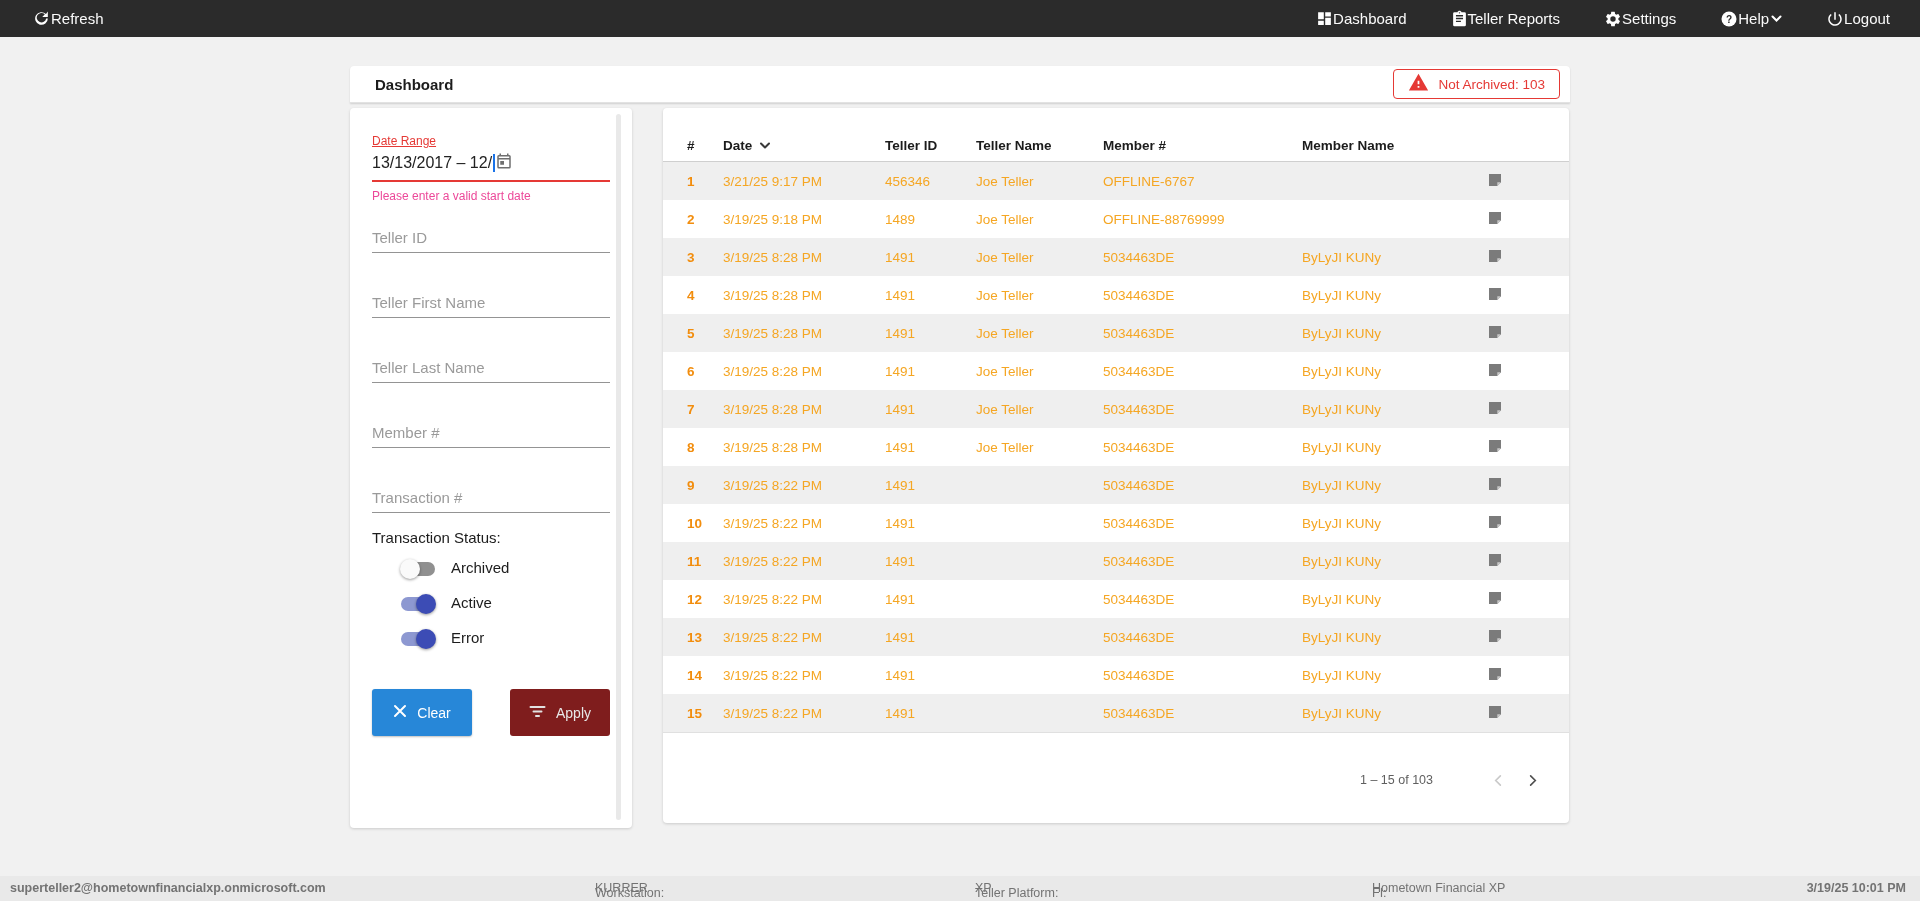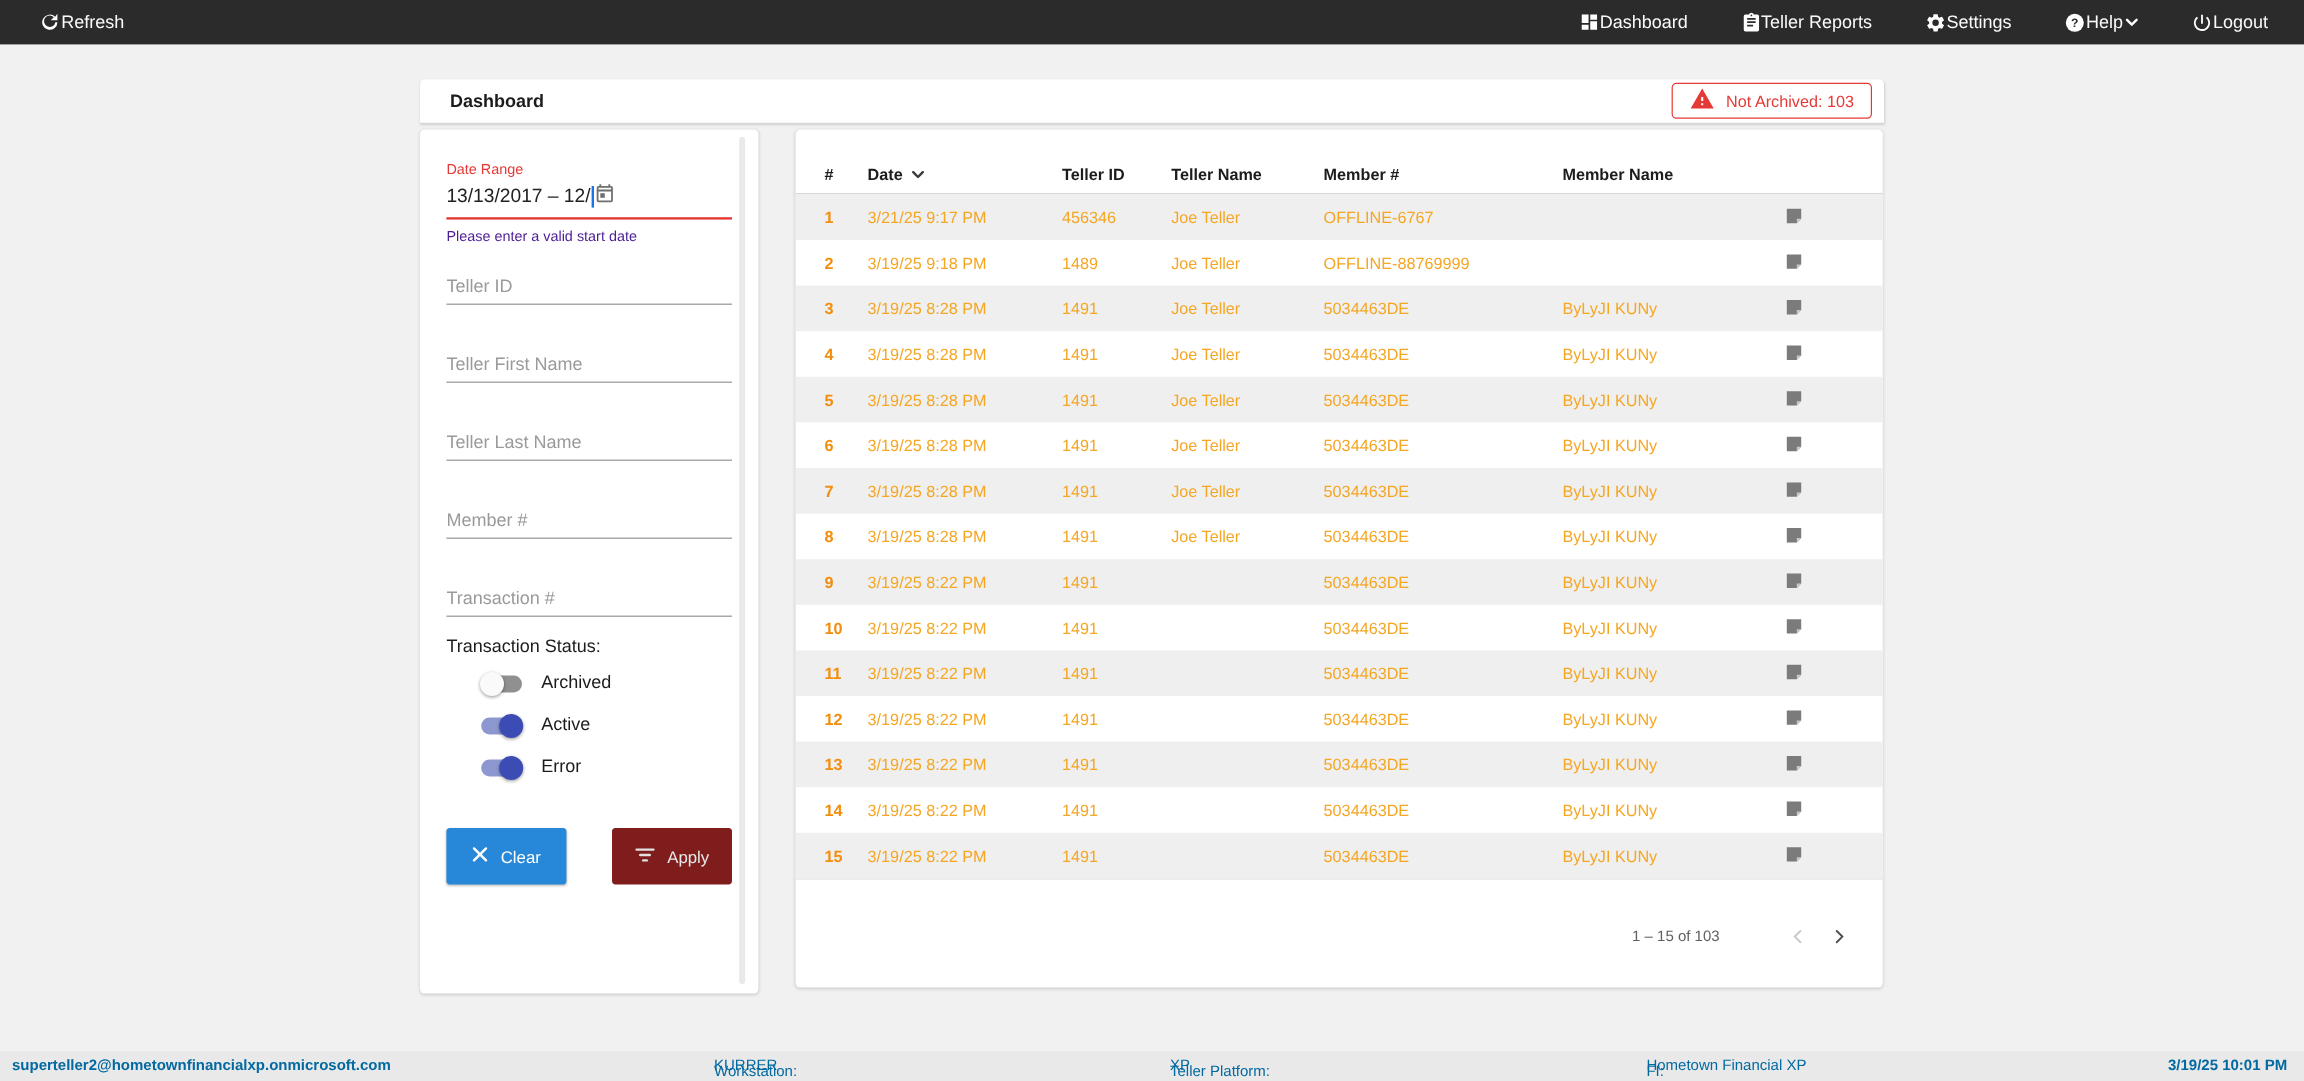--- a/index.html
+++ b/index.html
@@ -21,26 +21,26 @@
                  border-radius:4px 4px 0 0; box-shadow:0 1px 2px rgba(0,0,0,.14); border-bottom:1px solid #e2e2e2;
                  display:flex; align-items:center; justify-content:space-between; padding:0 10px 0 25px; }
   .page-title { font-size:15px; font-weight:bold; color:#1c1c1c; }
   .alert-badge { display:flex; align-items:center; gap:9px; border:1px solid #e53935; border-radius:4px;
                  height:30px; padding:0 14px; color:#e53935; font-size:13.5px; background:#fff; cursor:pointer; }
 
   .filter-card { position:absolute; left:350px; top:108px; width:282px; height:720px; background:#fff;
                  border-radius:4px; box-shadow:0 1px 3px rgba(0,0,0,.16); padding:26px 22px 0 22px; }
   .filter-scrollbar { position:absolute; top:6px; right:11px; width:5px; height:706px; background:#e9e9e9; border-radius:3px; }
 
-  .df-label { font-size:12px; color:#e53935; }
+  .df-label { font-size:12px; color:#e53935;text-decoration:underline; }
   .df-row { display:flex; align-items:center; margin-top:4px; }
   .df-value { font-size:16px; color:#222; display:flex; align-items:center; }
   .caret { display:inline-block; width:1.5px; height:18px; background:#1a73e8; margin-left:1px; }
   .df-underline { height:2px; background:#e53935; margin-top:6px; }
-  .df-error { font-size:12px; color:#4c1d95; margin-top:7px; }
+  .df-error { font-size:12px; color:#ec4899; margin-top:7px; }
 
   .u-input { display:block; width:100%; border:none; border-bottom:1px solid #949494; font-size:15px;
              height:30px; margin-top:35px; outline:none; color:#333; background:transparent;
              font-family:"Liberation Sans", sans-serif; }
   .u-input::placeholder { color:#9a9a9a; opacity:1; }
   .u-input.first { margin-top:20px; }
 
   .status-label { margin-top:16px; font-size:15px; color:#1c1c1c; }
   .toggle-row { display:flex; align-items:flex-start; gap:15px; margin:13px 0 0 28px; height:22px; cursor:pointer; }
   .toggle { position:relative; width:36px; height:20px; flex:0 0 auto; }
@@ -77,21 +77,21 @@
   .c-icon { flex:1; display:flex; align-items:center; }
   .trow .c-num  { color:#f28d0d; font-weight:bold; }
   .trow .c-date, .trow .c-tid, .trow .c-tname, .trow .c-mnum, .trow .c-mname { color:#f5a623; }
 
   .pager { display:flex; align-items:center; justify-content:flex-end; margin-top:30px; padding-right:20px; gap:0; }
   .pager-label { font-size:12.5px; color:#5f5f5f; margin-right:48px; }
   .pg-btn { width:34px; height:34px; display:flex; align-items:center; justify-content:center; cursor:pointer; }
 
   
   .footer { position:absolute; left:0; bottom:0; width:1920px; height:25px; background:#e9e9e9;
-            font-size:12.5px; color:#0369a1; }
+            font-size:12.5px; color:#737373; }
   .footer span { position:absolute; top:5px; white-space:nowrap; }
   .f-email { left:10px; font-weight:bold; }
   .f-ws { left:595px; }
   .f-tp { left:975px; }
   .f-fi { left:1372px; }
   .f-dt { right:14px; font-weight:bold; }
   .footer b { font-weight:normal; }
 </style>
 </head>
 <body>

